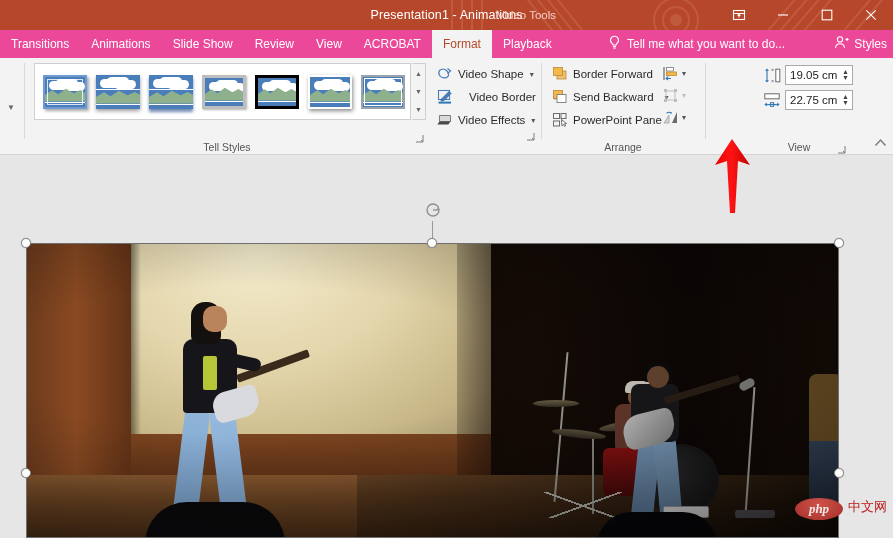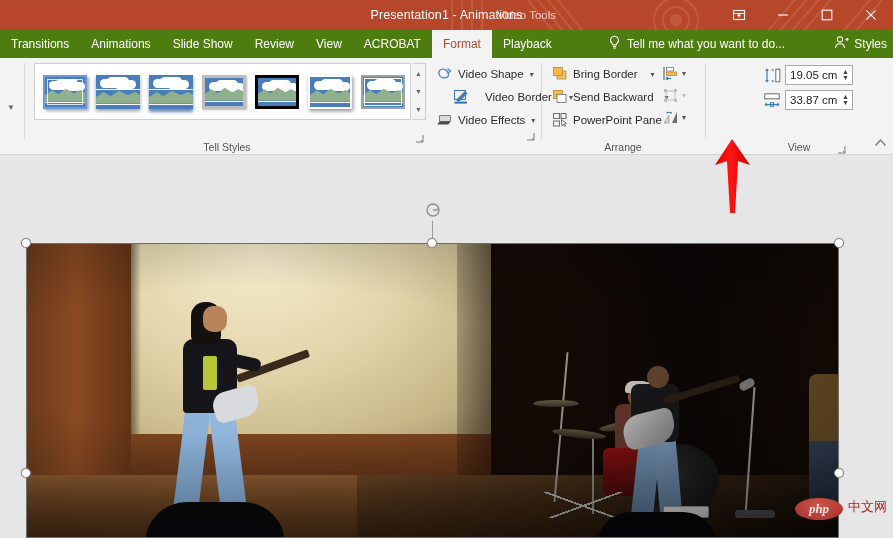--- a/index.html
+++ b/index.html
@@ -31,21 +31,21 @@
   }
   .winbtns{ position:absolute; top:0; right:0; height:30px; display:flex; }
   .winbtn{
     width:44px; height:30px; display:flex; align-items:center; justify-content:center;
     color:#fff;
   }
   .winbtn svg{ display:block; }
 
   
   .tabbar{
-    position:relative; height:28px; background:#4d7c0f;
+    position:relative; height:28px; background:#ec4899;
     display:flex; 
   }
   .tab{
     height:28px; padding:0 11px; display:flex; align-items:center;
     color:#fff; font-size:12px; white-space:nowrap;
   }
   .tab.active{
     background:#f3f3f3; color:#b7472a; font-weight:400;
   }
   .tellme{
@@ -442,21 +442,21 @@
       <div class="tbtn" style="position:absolute;left:4px;top:5px;">
         <span class="ic">
           <svg width="16" height="16" viewBox="0 0 16 16" fill="none" stroke="#4a7ebb" stroke-width="1.2">
             <path d="M2.5 4.5c2-2 5-2 7 0s3 5 1 6.5-6 1-7.5-1-1.5-4-.5-5.5z"></path>
             <path d="M10.5 2.5l3 2.5-3 2.5"></path>
           </svg>
         </span>
         <span>Video Shape</span>
         <span class="caret">▾</span>
       </div>
-      <div class="tbtn" style="position:absolute;left:20px;top:28px;gap:16px;">
+      <div class="tbtn" style="position:absolute;left:4px;top:28px;gap:16px;">
         <span class="ic">
           <svg width="16" height="16" viewBox="0 0 16 16" fill="none">
             <rect x="1.5" y="1.5" width="11" height="9" stroke="#4a7ebb" stroke-width="1.1"></rect>
             <path d="M5 9.5L12 2.5l2 2L7 11.5 4 12z" fill="#4a7ebb" stroke="#2d5d96" stroke-width=".8"></path>
             <rect x="1.5" y="12.6" width="12.5" height="2" fill="#2e75b6"></rect>
           </svg>
         </span>
         <span>Video Border</span>
         <span class="caret">▾</span>
       </div>
@@ -481,21 +481,21 @@
     <div class="grp" style="left:541px;width:164px;">
       <div class="grp-sep" style="left:0;"></div>
 
       <div class="tbtn" style="position:absolute;left:8px;top:5px;">
         <span class="ic">
           <svg width="16" height="16" viewBox="0 0 16 16">
             <rect x="5" y="5" width="9" height="8" fill="#f0c070" stroke="#b98a3a" stroke-width=".8"></rect>
             <rect x="1.5" y="1.5" width="9" height="8" fill="#f6b947" stroke="#b98a3a" stroke-width=".8"></rect>
           </svg>
         </span>
-        <span>Bring Border</span>
+        <span>Border Forward</span>
         <span class="caret" style="margin-left:8px;">▾</span>
       </div>
 
       <div class="tbtn" style="position:absolute;left:8px;top:28px;">
         <span class="ic">
           <svg width="16" height="16" viewBox="0 0 16 16">
             <rect x="1.5" y="1.5" width="9" height="8" fill="#f6b947" stroke="#b98a3a" stroke-width=".8"></rect>
             <rect x="5" y="5.5" width="9" height="8" fill="#fff" stroke="#7b7b7b" stroke-width=".9"></rect>
           </svg>
         </span>
@@ -582,21 +582,21 @@
       <div class="sizerow" style="left:58px;top:32px;">
         <span class="sizeic">
           <svg width="18" height="17" viewBox="0 0 18 17" fill="none">
             <rect x="1.8" y="1.8" width="14.4" height="5" fill="#fff" stroke="#6b6b6b" stroke-width="1"></rect>
             <path d="M3.4 12.6h11.2" stroke="#2e75b6" stroke-width="1.1"></path>
             <path d="M1.4 12.6l2.4-2v4zM16.6 12.6l-2.4-2v4z" fill="#2e75b6"></path>
             <rect x="7.5" y="10.7" width="3.2" height="3.6" fill="none" stroke="#2e75b6" stroke-width="1"></rect>
           </svg>
         </span>
         <span class="spin">
-          <span>33.87 cm</span>
+          <span>22.75 cm</span>
           <span class="arrows">
               <span>▲</span>
               <span>▼</span>
             </span>
         </span>
       </div>
 
       <div class="grp-label" style="left:0;right:0;">View</div>
       <div class="dlg-launch" style="right:46px;bottom:3px;">
         <svg width="11" height="11" viewBox="0 0 11 11" fill="none" stroke="#7a7a7a" stroke-width="1">

